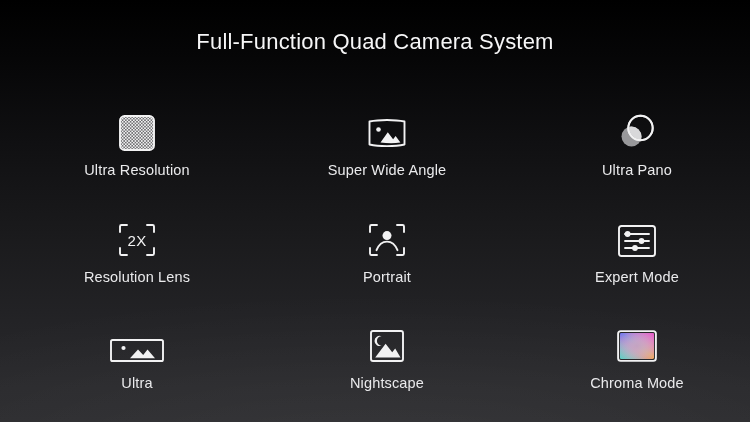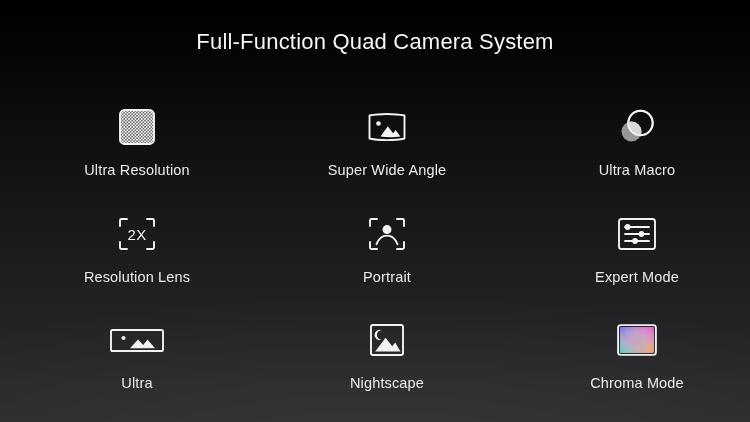--- a/index.html
+++ b/index.html
@@ -55,21 +55,21 @@
     display: flex;
     flex-direction: column;
     align-items: center;
     justify-content: flex-start;
     padding-top: 9px;
   }
   .icon-wrap {
     height: 52px;
     width: 64px;
     display: flex;
-    align-items: center;
+    align-items: flex-end;
     justify-content: center;
   }
   .cell-label {
     margin-top: 9px;
     color: #eaeaec;
     font-size: 14.5px;
     font-weight: 400;
     letter-spacing: 0.15px;
     white-space: nowrap;
   }
@@ -136,21 +136,21 @@
           <circle cx="16.5" cy="25.5" r="10" fill="#98989b"></circle>
           <circle class="stroke" cx="25.5" cy="17" r="12.2" stroke-width="2.1"></circle>
           <path d="M25.5 4.8 A12.2 12.2 0 0 1 25.5 29.2 A12.2 12.2 0 0 1 25.5 4.8 Z" fill="none"></path>
           <clipPath id="macroclip">
               <circle cx="25.5" cy="17" r="11.2"></circle>
             </clipPath>
           <circle cx="16.5" cy="25.5" r="10" fill="#d8d8da" clip-path="url(#macroclip)"></circle>
           <circle class="stroke" cx="25.5" cy="17" r="12.2" stroke-width="2.1"></circle>
         </svg>
       </div>
-      <div class="cell-label">Ultra Macro</div>
+      <div class="cell-label">Ultra Pano</div>
     </div>
 
     <div class="cell">
       <div class="icon-wrap">
         <svg width="42" height="40" viewBox="0 0 42 40">
           <path class="stroke" d="M4 12 L4 6.5 Q4 5 5.5 5 L11 5"></path>
           <path class="stroke" d="M31 5 L36.5 5 Q38 5 38 6.5 L38 12"></path>
           <path class="stroke" d="M38 28 L38 33.5 Q38 35 36.5 35 L31 35"></path>
           <path class="stroke" d="M11 35 L5.5 35 Q4 35 4 33.5 L4 28"></path>
           <text class="zoomtext" x="21" y="25.5" text-anchor="middle">2X</text>

